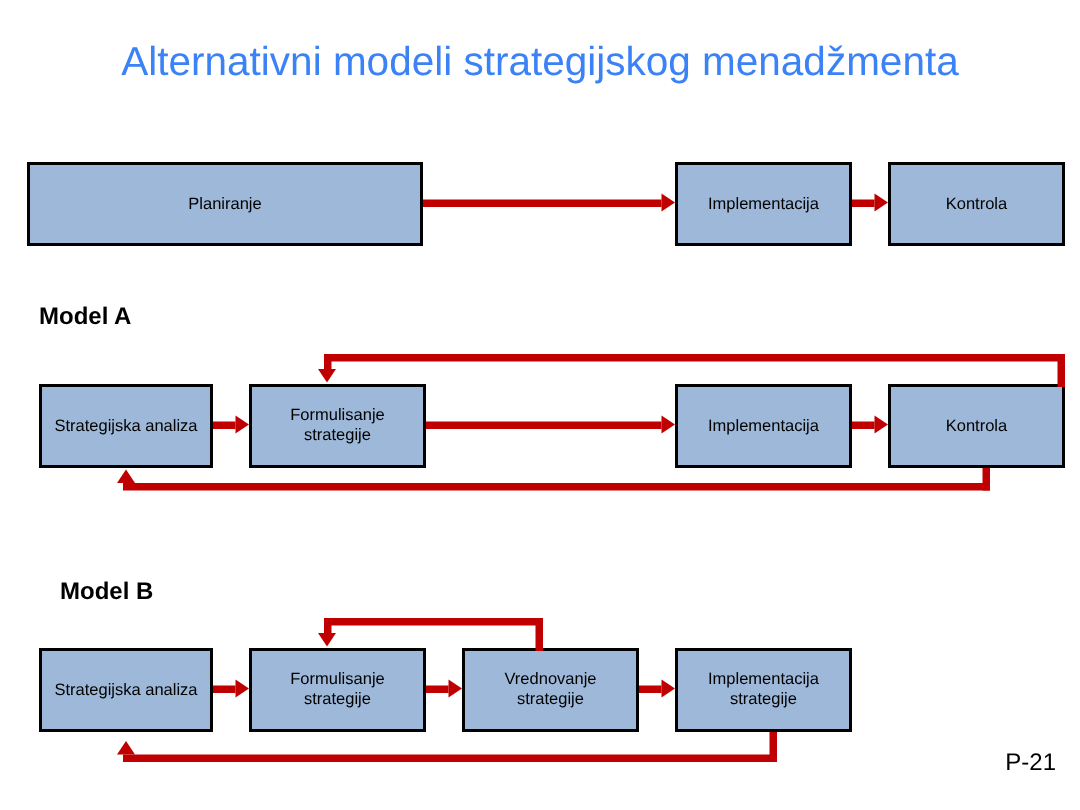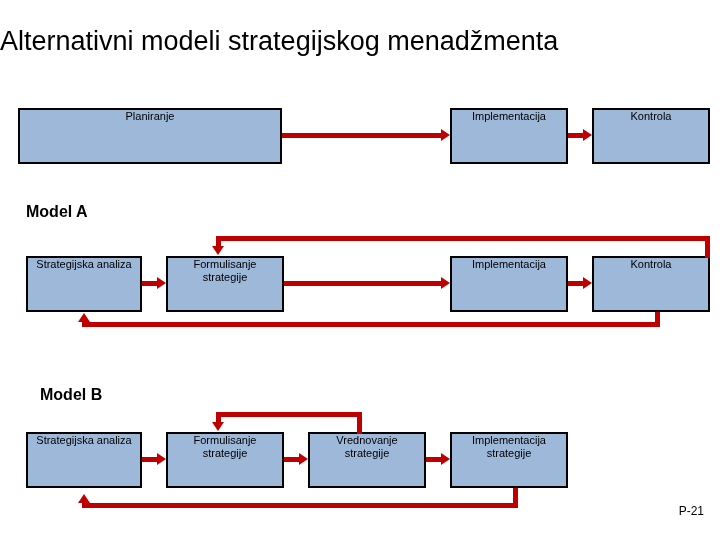--- a/index.html
+++ b/index.html
@@ -16,32 +16,33 @@
   #root {
     position: relative;
     width: 720px;
     height: 540px;
   }
   .title {
     position: absolute;
     left: 0;
     top: 26px;
     width: 720px;
+    text-align: center;
     font-size: 27px;
     line-height: 31px;
-    color: #000000;
+    color: #3b82f6;
     font-family: "Liberation Sans", sans-serif;
   }
   .box {
     position: absolute;
     box-sizing: border-box;
     border: 2px solid #000000;
     background: #9db8d8;
     display: flex;
-    align-items: flex-start;
+    align-items: center;
     justify-content: center;
     text-align: center;
     font-size: 11px;
     line-height: 13px;
     color: #000000;
   }
   .box span {
     display: block;
     padding: 0 3px;
   }
@@ -72,21 +73,21 @@
   }
   .ah-down {
     border-left: 6px solid transparent;
     border-right: 6px solid transparent;
     border-top: 9px solid #c00000;
   }
   .page-num {
     position: absolute;
     right: 16px;
     bottom: 22px;
-    font-size: 12px;
+    font-size: 16px;
     color: #000000;
   }
 </style>
 </head>
 <body>
 
 <div id="root">
 
   <div class="title">Alternativni modeli strategijskog menadžmenta</div>
 

